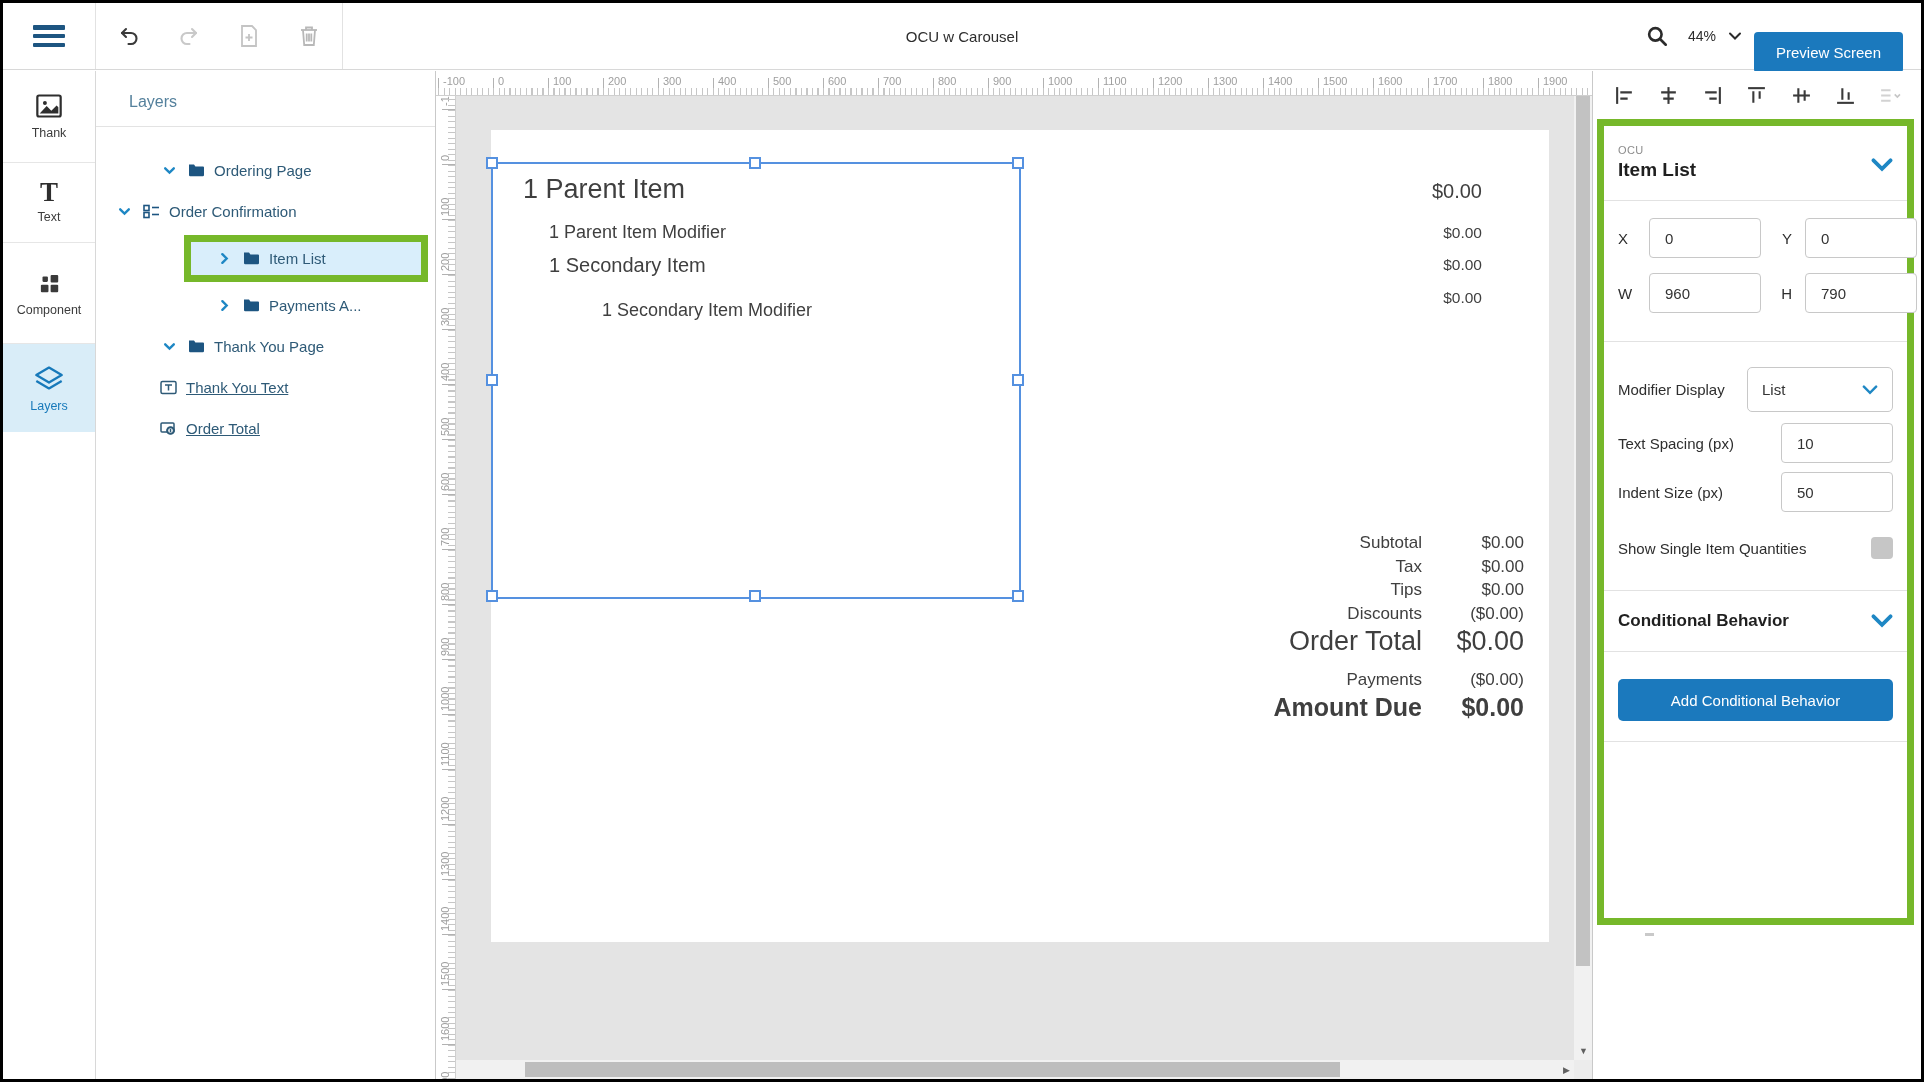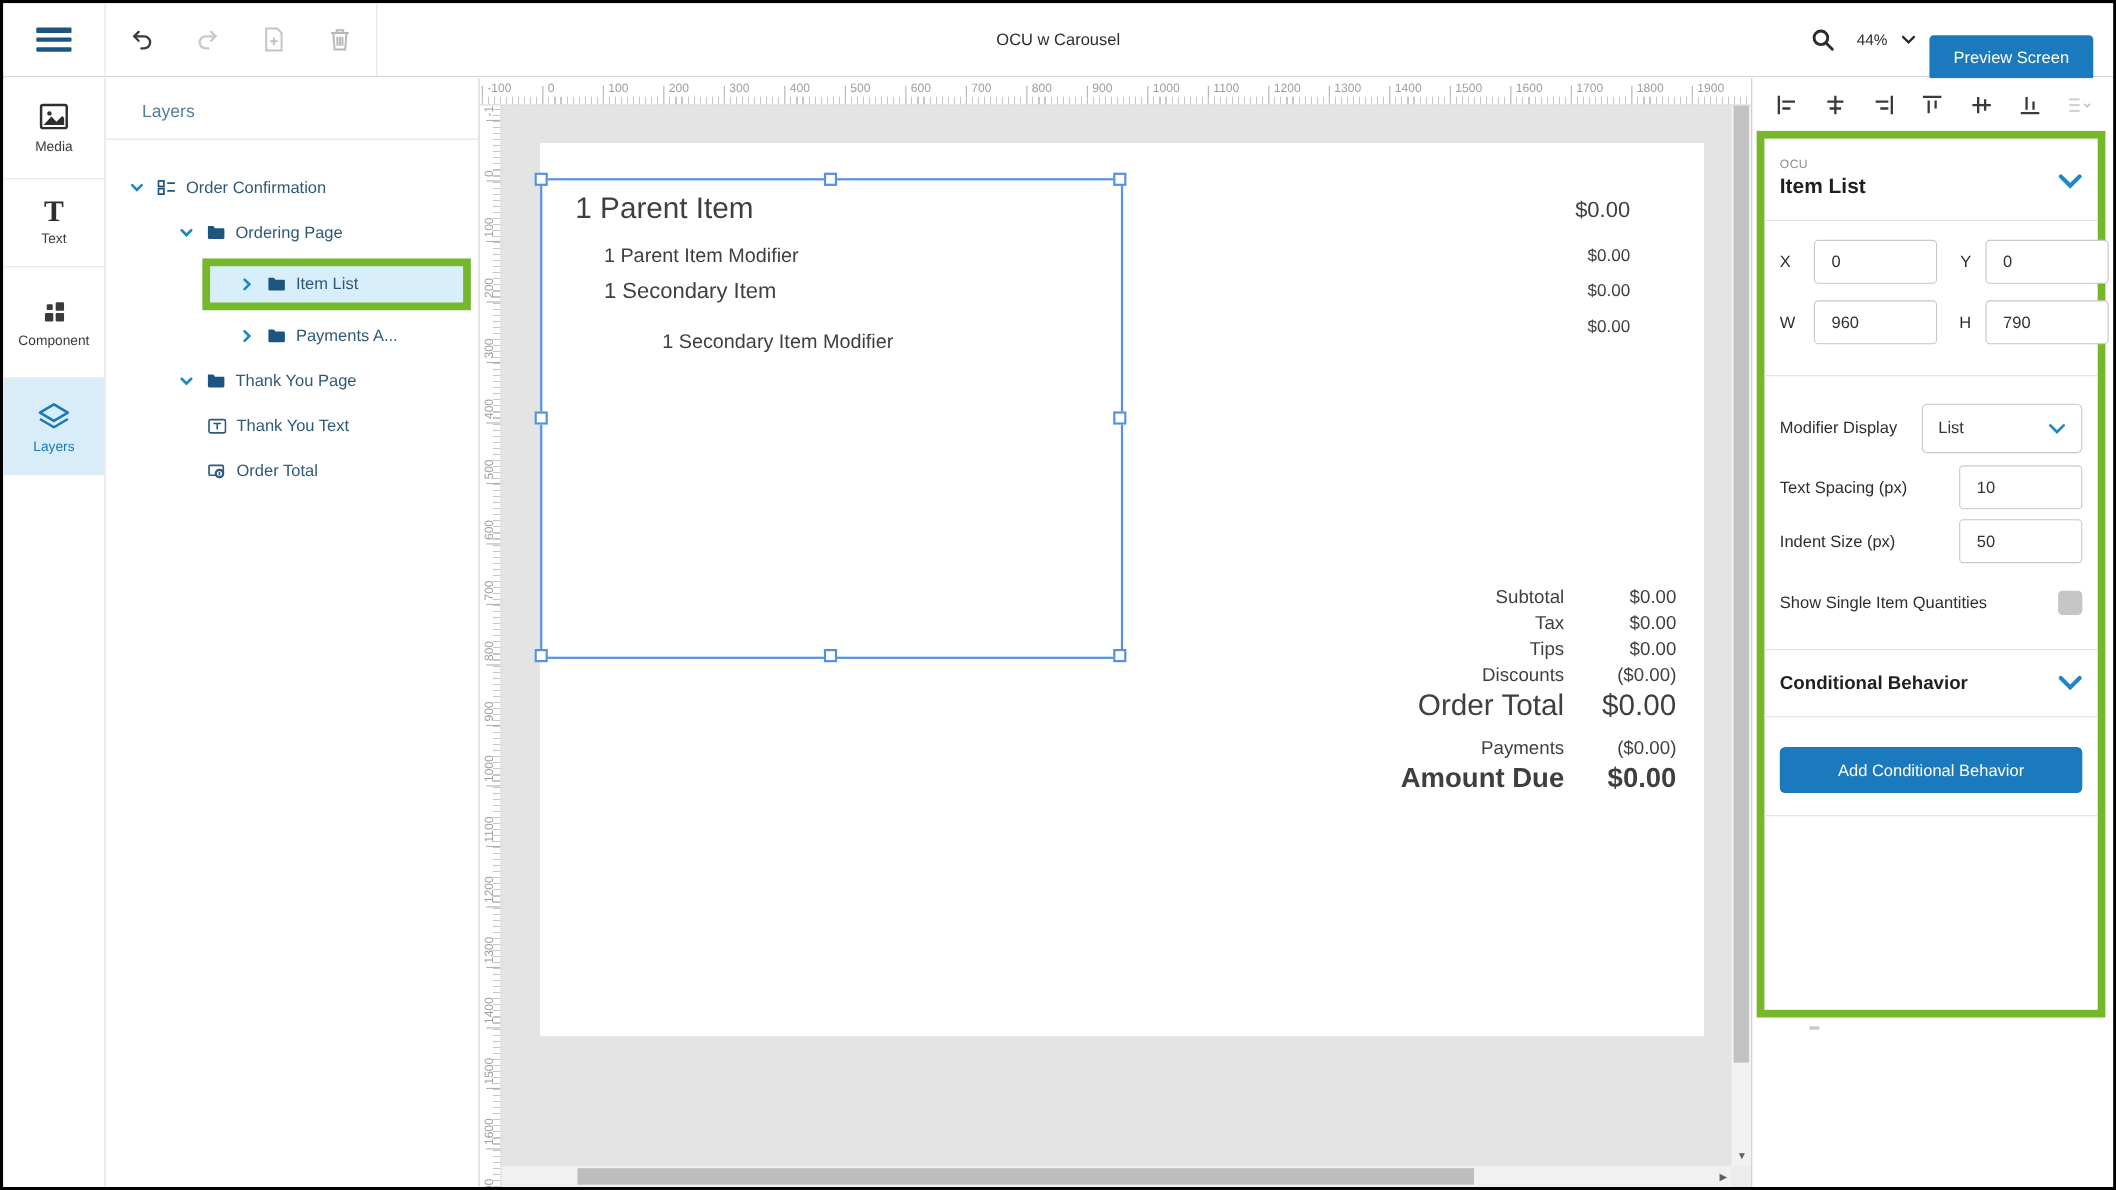--- a/index.html
+++ b/index.html
@@ -36,21 +36,21 @@
   .act-item.active { background:#d9edf8; }
   .act-item.active .act-label { color:#1779ba; }
   .t-glyph { font-family:"Liberation Serif", serif; font-size:27px; font-weight:bold; color:#2e2e2e; line-height:22px; }
 
   
   .layers-panel { width:340px; background:#fff; border-right:1px solid #c9c9c9; position:relative; }
   .lp-title { font-size:16px; color:#54809c; padding:22px 0 0 33px; }
   .lp-divider { border-bottom:1px solid #e3e3e3; margin-top:15px; }
   .tree { padding-top:23px; }
   .tree-row { height:41px; display:flex; align-items:center; gap:9px; font-size:15px; color:#2e5a77; cursor:pointer; }
-  .lvl0 { padding-left:19px; } .lvl1 { padding-left:64px; } .lvl2 { padding-left:119px; } .leaf { padding-left:92px; }
+  .lvl0 { padding-left:19px; } .lvl1 { padding-left:64px; } .lvl2 { padding-left:119px; } .leaf { padding-left:63px;text-decoration:underline; }
   .tw { width:18px; height:16px; display:flex; align-items:center; justify-content:center; flex:none; }
   .annotated-wrap { margin:3px 7px 3px 88px; border:7px solid #76b82a; background:#d9eefb; }
   .annotated-wrap .tree-row { padding-left:24px; height:33px; }
 
   
   .canvas-area { flex:1; position:relative; background:#e4e4e4; overflow:hidden; }
   .h-ruler { position:absolute; left:0; top:0; right:0; height:25px; background:#fff; border-bottom:1px solid #cfcfcf; overflow:hidden; }
   .h-ruler::after { content:""; position:absolute; left:2px; right:0; bottom:0; height:7px;
         background:repeating-linear-gradient(90deg,#c6c6c6 0 1px,transparent 1px 5.5px); }
   .h-tick { position:absolute; top:7px; bottom:0; width:1px; background:#b2b2b2; }
@@ -182,21 +182,21 @@
 
   <div class="main">
 
     <div class="activity-bar">
       <div class="act-item">
         <svg width="28" height="26" viewBox="0 0 24 22" fill="none" stroke="#2e2e2e" stroke-width="1.9">
             <rect x="2" y="2" width="20" height="18" rx="1.5"></rect>
             <circle cx="8.5" cy="8.5" r="1.7" fill="#2e2e2e" stroke="none"></circle>
             <path d="M4 17.5 10 11l4 4 4.5-4.5 1.5 1.5V17.5z" fill="#2e2e2e" stroke="none"></path>
           </svg>
-        <span class="act-label">Media</span>
+        <span class="act-label">Thank</span>
       </div>
       <div class="act-item">
         <span class="t-glyph">T</span>
         <span class="act-label">Text</span>
       </div>
       <div class="act-item">
         <svg width="26" height="26" viewBox="0 0 24 24" fill="#3a3a3a">
             <rect x="6" y="6" width="5" height="5" rx="1"></rect>
             <rect x="13.5" y="4.5" width="7" height="7" rx="1"></rect>
             <rect x="4.5" y="13.5" width="7" height="7" rx="1"></rect>
@@ -211,49 +211,49 @@
           </svg>
         <span class="act-label">Layers</span>
       </div>
     </div>
 
     <div class="layers-panel">
       <div class="lp-title">Layers</div>
       <div class="lp-divider"></div>
       <div class="tree">
 
+        <div class="tree-row lvl1">
+          <span class="tw">
+              <svg width="13" height="13" viewBox="0 0 12 12" fill="none" stroke="#1e87c4" stroke-width="2.2" stroke-linecap="round">
+                <path d="M2 4l4 4 4-4"></path>
+              </svg>
+            </span>
+          <span class="tw">
+              <svg width="17" height="15" viewBox="0 0 17 15">
+                <path d="M1 1.5h5l1.4 1.9H15a1 1 0 0 1 1 1V12a1.2 1.2 0 0 1-1.2 1.2H2.2A1.2 1.2 0 0 1 1 12Z" fill="#1d5581"></path>
+              </svg>
+            </span>
+          <span class="tree-label">Ordering Page</span>
+        </div>
+
         <div class="tree-row lvl0">
           <span class="tw">
               <svg width="13" height="13" viewBox="0 0 12 12" fill="none" stroke="#1e87c4" stroke-width="2.2" stroke-linecap="round">
                 <path d="M2 4l4 4 4-4"></path>
               </svg>
             </span>
           <span class="tw">
               <svg width="17" height="15" viewBox="0 0 17 15" fill="none" stroke="#1d5581" stroke-width="1.6">
                 <rect x="1" y="1.5" width="5" height="5"></rect>
                 <path d="M9 3.5h7"></path>
                 <rect x="1" y="8.5" width="5" height="5"></rect>
                 <path d="M9 10.5h7"></path>
               </svg>
             </span>
           <span class="tree-label">Order Confirmation</span>
-        </div>
-
-        <div class="tree-row lvl1">
-          <span class="tw">
-              <svg width="13" height="13" viewBox="0 0 12 12" fill="none" stroke="#1e87c4" stroke-width="2.2" stroke-linecap="round">
-                <path d="M2 4l4 4 4-4"></path>
-              </svg>
-            </span>
-          <span class="tw">
-              <svg width="17" height="15" viewBox="0 0 17 15">
-                <path d="M1 1.5h5l1.4 1.9H15a1 1 0 0 1 1 1V12a1.2 1.2 0 0 1-1.2 1.2H2.2A1.2 1.2 0 0 1 1 12Z" fill="#1d5581"></path>
-              </svg>
-            </span>
-          <span class="tree-label">Ordering Page</span>
         </div>
 
         <div class="annotated-wrap">
           <div class="tree-row">
             <span class="tw">
                 <svg width="13" height="13" viewBox="0 0 12 12" fill="none" stroke="#1e87c4" stroke-width="2.2" stroke-linecap="round">
                   <path d="M4 2l4 4-4 4"></path>
                 </svg>
               </span>
             <span class="tw">

